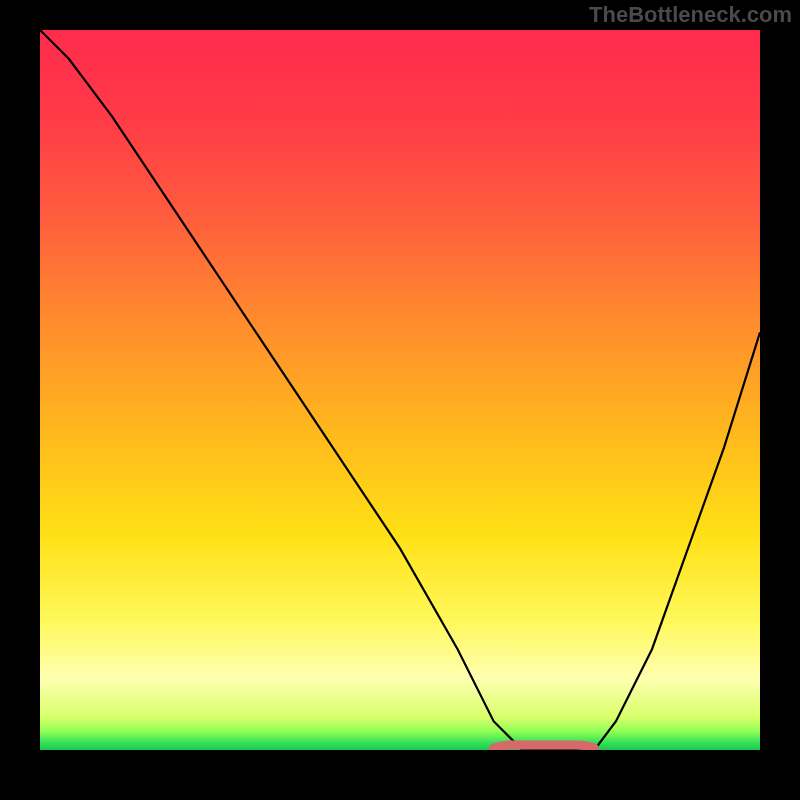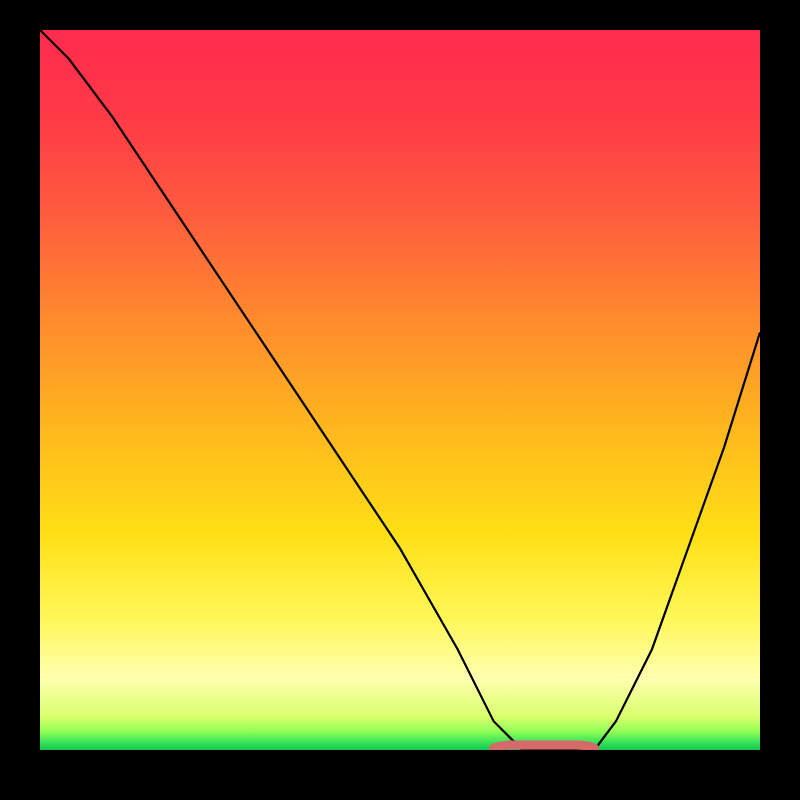--- a/index.html
+++ b/index.html
@@ -46,20 +46,21 @@
     left: 0;
     top: 0;
     width: 720px;
     height: 720px;
   }
 </style>
 </head>
 <body>
 <div class="container">
 
+  <div class="watermark">TheBottleneck.com</div>
 
   <div class="plot-area">
     <svg class="gradient-bg" viewBox="0 0 720 720" preserveAspectRatio="none">
       <defs>
         <linearGradient id="bgGrad" x1="0" y1="0" x2="0" y2="1">
 
         <stop offset="0%" stop-color="#ff2b4d"></stop>
             <stop offset="12%" stop-color="#ff3a47"></stop>
             <stop offset="25%" stop-color="#ff5a3e"></stop>
             <stop offset="40%" stop-color="#ff8a2e"></stop>

